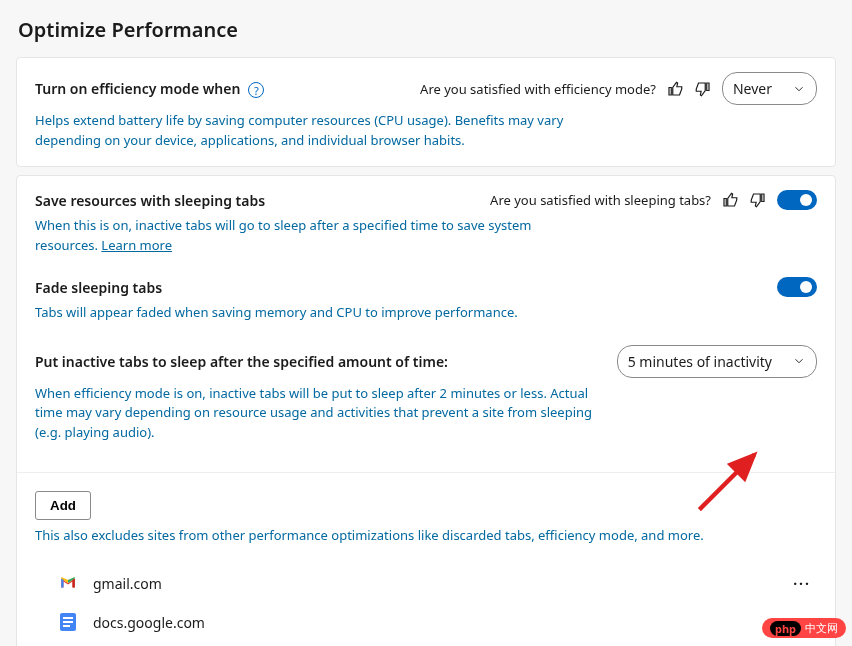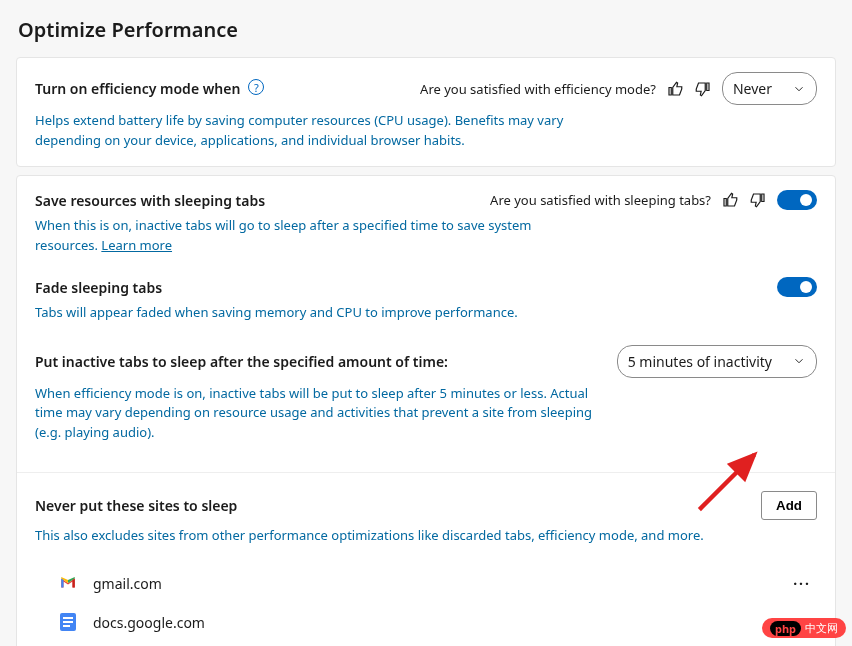--- a/index.html
+++ b/index.html
@@ -25,21 +25,21 @@
   }
   .section {
     padding: 14px 18px 16px 18px;
   }
   .row {
     display: flex;
     align-items: center;
     justify-content: space-between;
     gap: 12px;
   }
-  .titleline { display: flex; align-items: flex-start; gap: 8px; }
+  .titleline { display: flex; align-items: flex-end; gap: 8px; }
   .section-title {
     font-size: 14px;
     font-weight: 600;
   }
   .desc, .desc span { color: #0369a1; font-size: 13px; line-height: 1.5; }
   .desc { margin-top: 6px; max-width: 560px; }
   .link { color: #0067c0; text-decoration: underline; cursor: pointer; }
   .right-cluster { display: flex; align-items: center; gap: 10px; white-space: nowrap; }
   .satisfied { color: #1b1b1b; font-size: 13px; }
   .thumb { width: 18px; height: 18px; stroke: #1b1b1b; fill: none; stroke-width: 1.6; cursor: pointer; }
@@ -157,26 +157,25 @@
   <div class="section" style="padding-top:6px;">
     <div class="row">
       <span class="section-title" style="max-width:520px;">Put inactive tabs to sleep after the specified amount of time:</span>
       <div class="select-box wide">
         <span>5 minutes of inactivity</span>
         <svg class="chevron" viewBox="0 0 24 24">
             <path d="M6 9l6 6 6-6"></path>
           </svg>
       </div>
     </div>
-    <p class="desc">When efficiency mode is on, inactive tabs will be put to sleep after 5 minutes or less. Actual time may vary depending on resource usage and activities that prevent a site from sleeping (e.g. playing audio).</p>
+    <p class="desc">When efficiency mode is on, inactive tabs will be put to sleep after 2 minutes or less. Actual time may vary depending on resource usage and activities that prevent a site from sleeping (e.g. playing audio).</p>
   </div>
 
   <div class="section mt sep" style="padding-top:18px;">
     <div class="row">
-      <span class="section-title">Never put these sites to sleep</span>
       <button class="add-btn">Add</button>
     </div>
     <p class="desc" style="max-width:700px;">This also excludes sites from other performance optimizations like discarded tabs, efficiency mode, and more.</p>
   </div>
 
   <div class="site-list" id="site-list">
       <div class="site-row">
         <div class="site-left">
           <span class="favicon">
             <svg width="18" height="18" viewBox="0 0 24 24">

